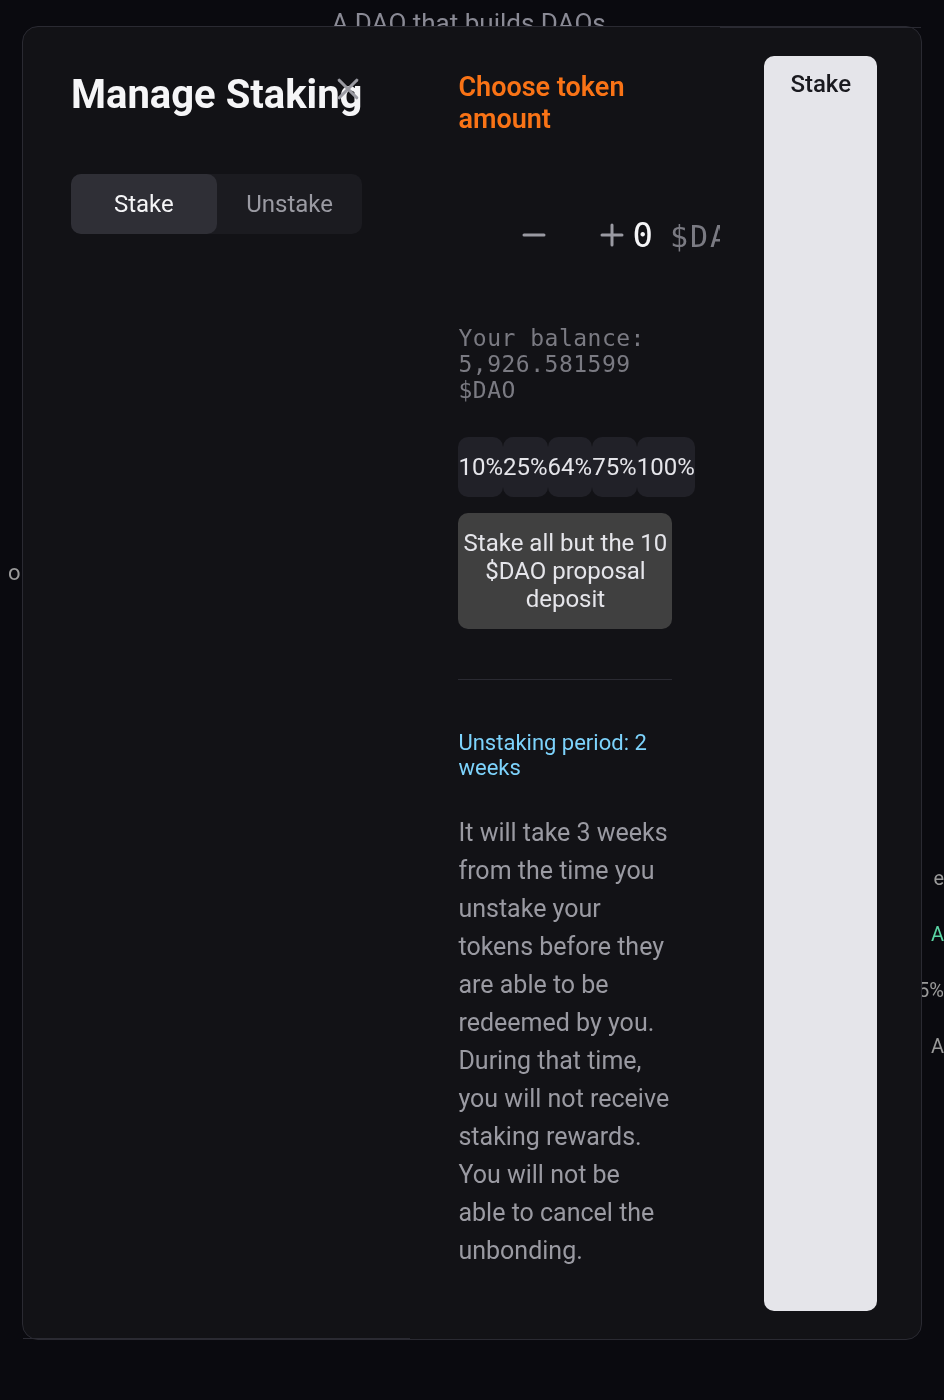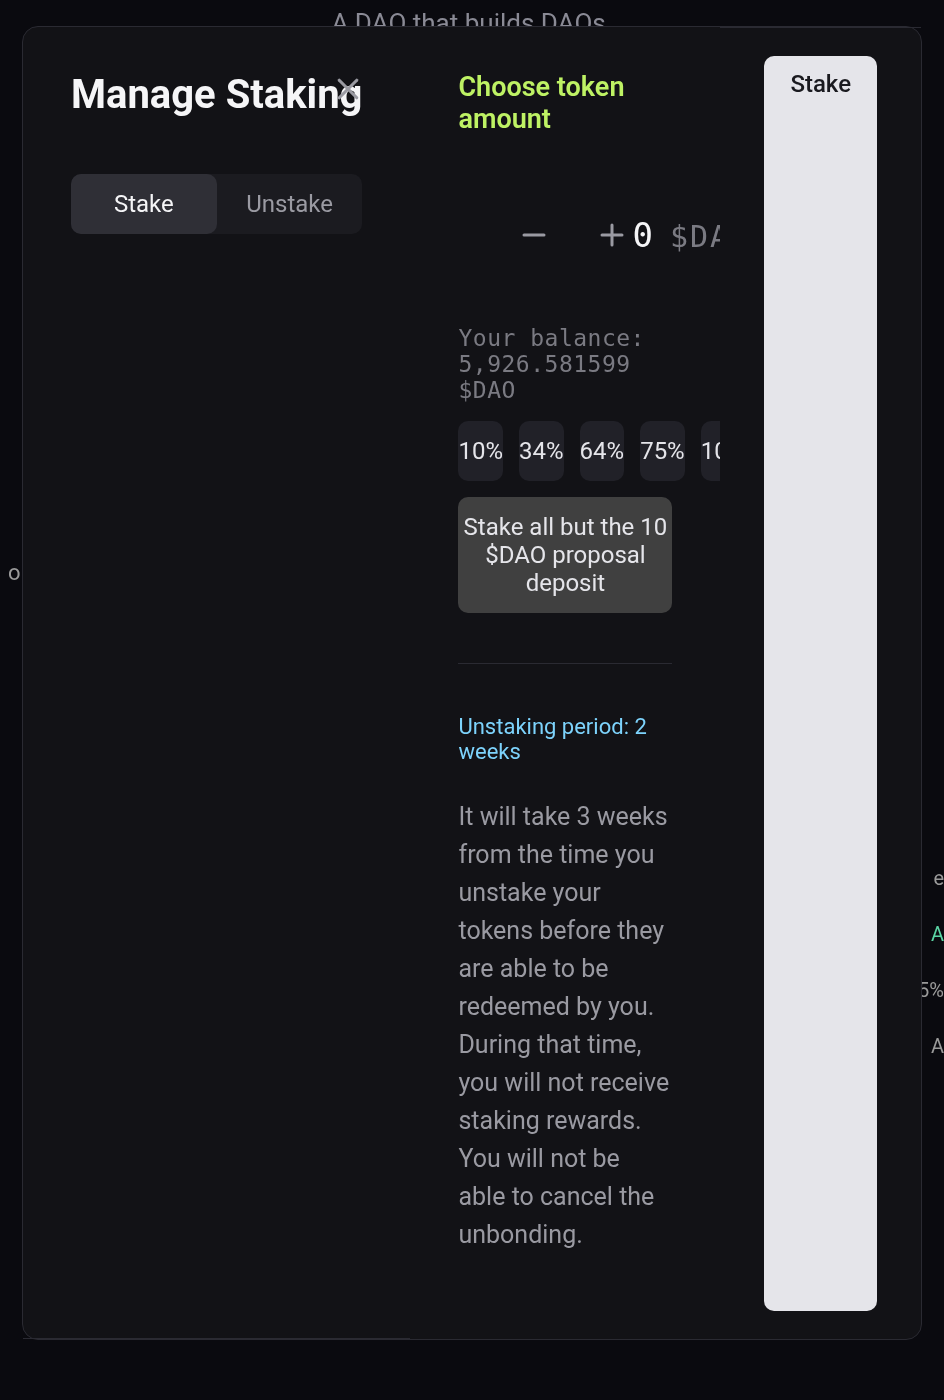--- a/index.html
+++ b/index.html
@@ -93,21 +93,21 @@
     color: #f5f5f7;
   }
   .modal-body {
     flex: 1;
     padding: 44px 48px 0 48px;
     overflow: hidden;
   }
   .section-title {
     font-size: 27px;
     font-weight: 600;
-    color: #bef264;
+    color: #f97316;
     margin-bottom: 80px;
   }
   .amount-row {
     display: flex;
     align-items: center;
     justify-content: space-between;
     margin-bottom: 70px;
   }
   .stepper {
     display: flex;
@@ -139,26 +139,25 @@
   }
   .amount-symbol {
     font-size: 30px;
     color: #7a7a82;
     letter-spacing: 2px;
   }
   .balance-text {
     font-family: "SFMono-Regular", Menlo, Consolas, monospace;
     font-size: 23px;
     color: #7a7a82;
-    margin-bottom: 18px;
+    margin-bottom: 34px;
     letter-spacing: 0.5px;
   }
   .pct-row {
     display: flex;
-    gap: 16px;
     margin-bottom: 16px;
   }
   .pct-btn {
     flex: 1;
     background: #212128;
     border-radius: 10px;
     padding: 16px 0;
     text-align: center;
     font-size: 24px;
     color: #e5e5ea;
@@ -253,21 +252,21 @@
       <div class="amount-display">
         <span class="amount-value">0</span>
         <span class="amount-symbol">$DAO</span>
       </div>
     </div>
 
     <div class="balance-text">Your balance: 5,926.581599 $DAO</div>
 
     <div class="pct-row">
       <div class="pct-btn">10%</div>
-      <div class="pct-btn">34%</div>
+      <div class="pct-btn">25%</div>
       <div class="pct-btn">64%</div>
       <div class="pct-btn">75%</div>
       <div class="pct-btn">100%</div>
     </div>
 
     <div class="stake-all-btn">Stake all but the 10 $DAO proposal deposit</div>
 
     <hr class="divider">
 
     <div class="info-title">Unstaking period: 2 weeks</div>

